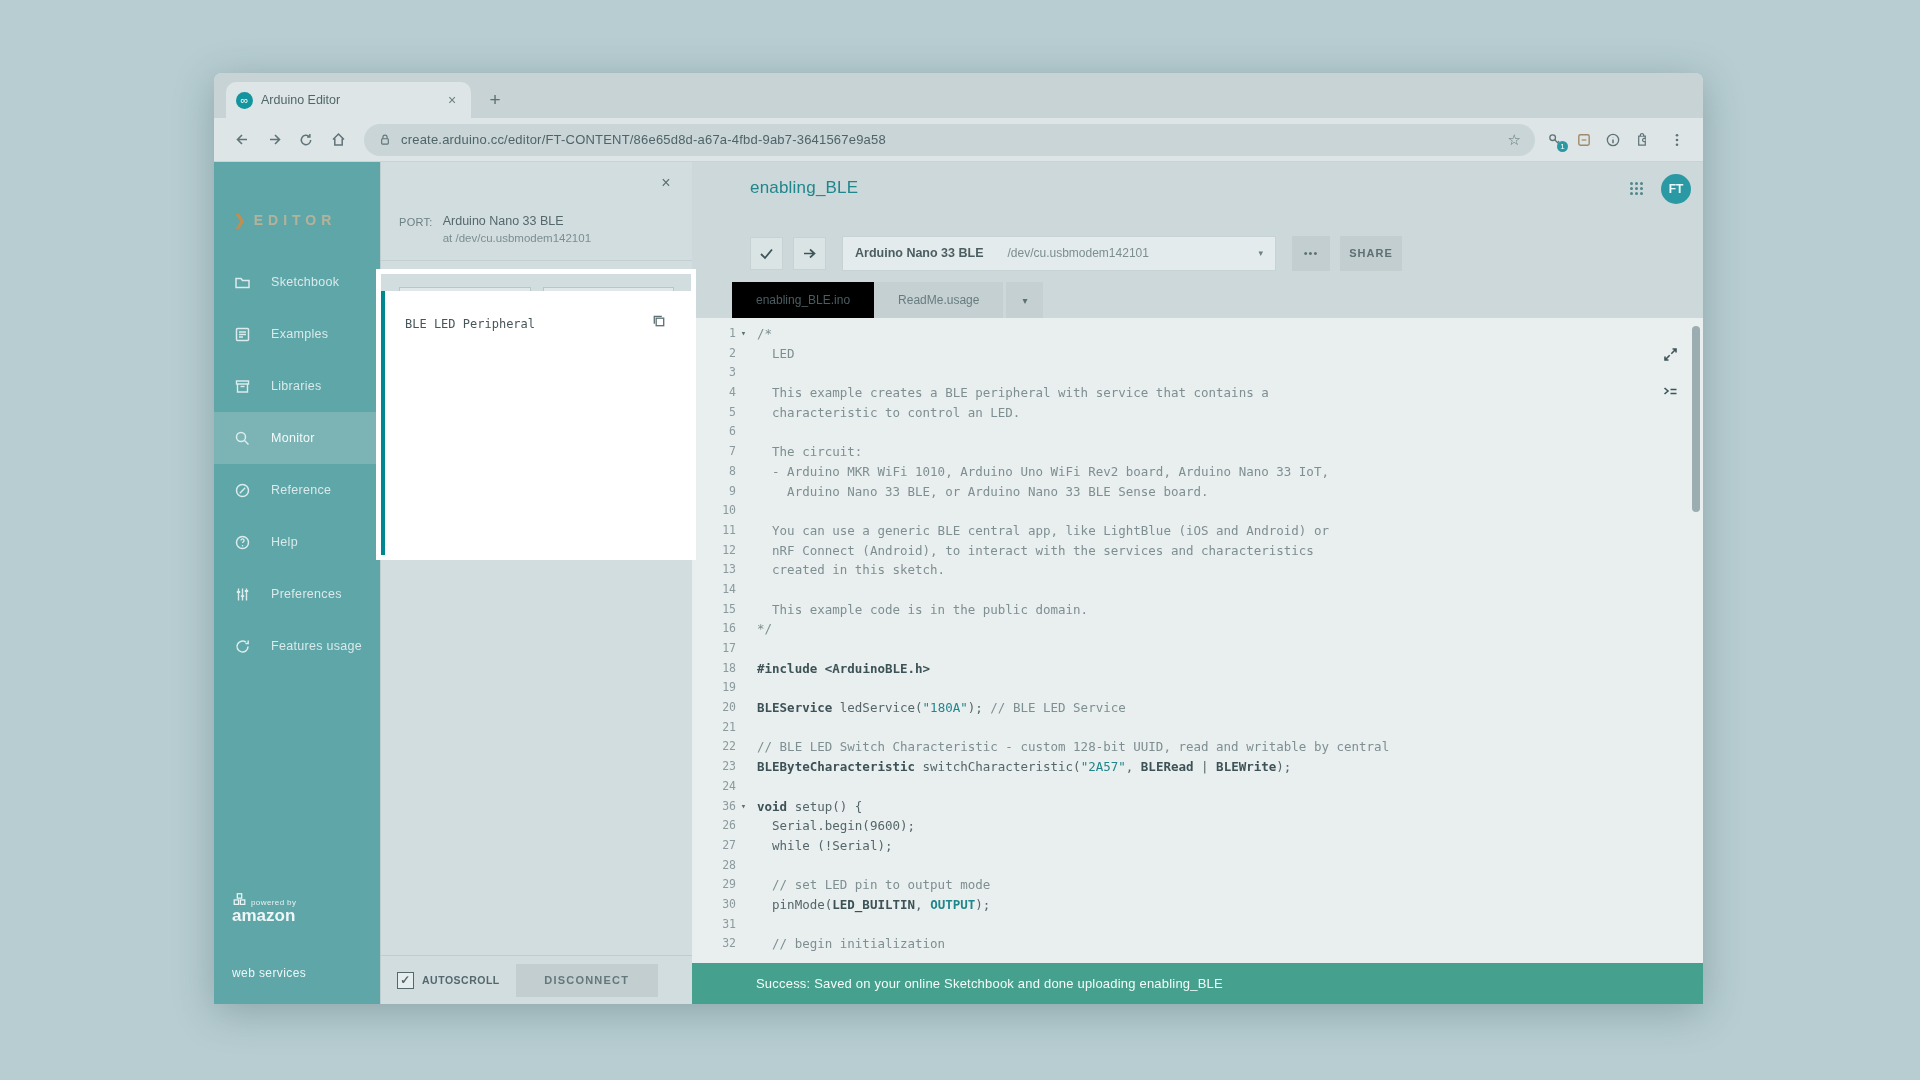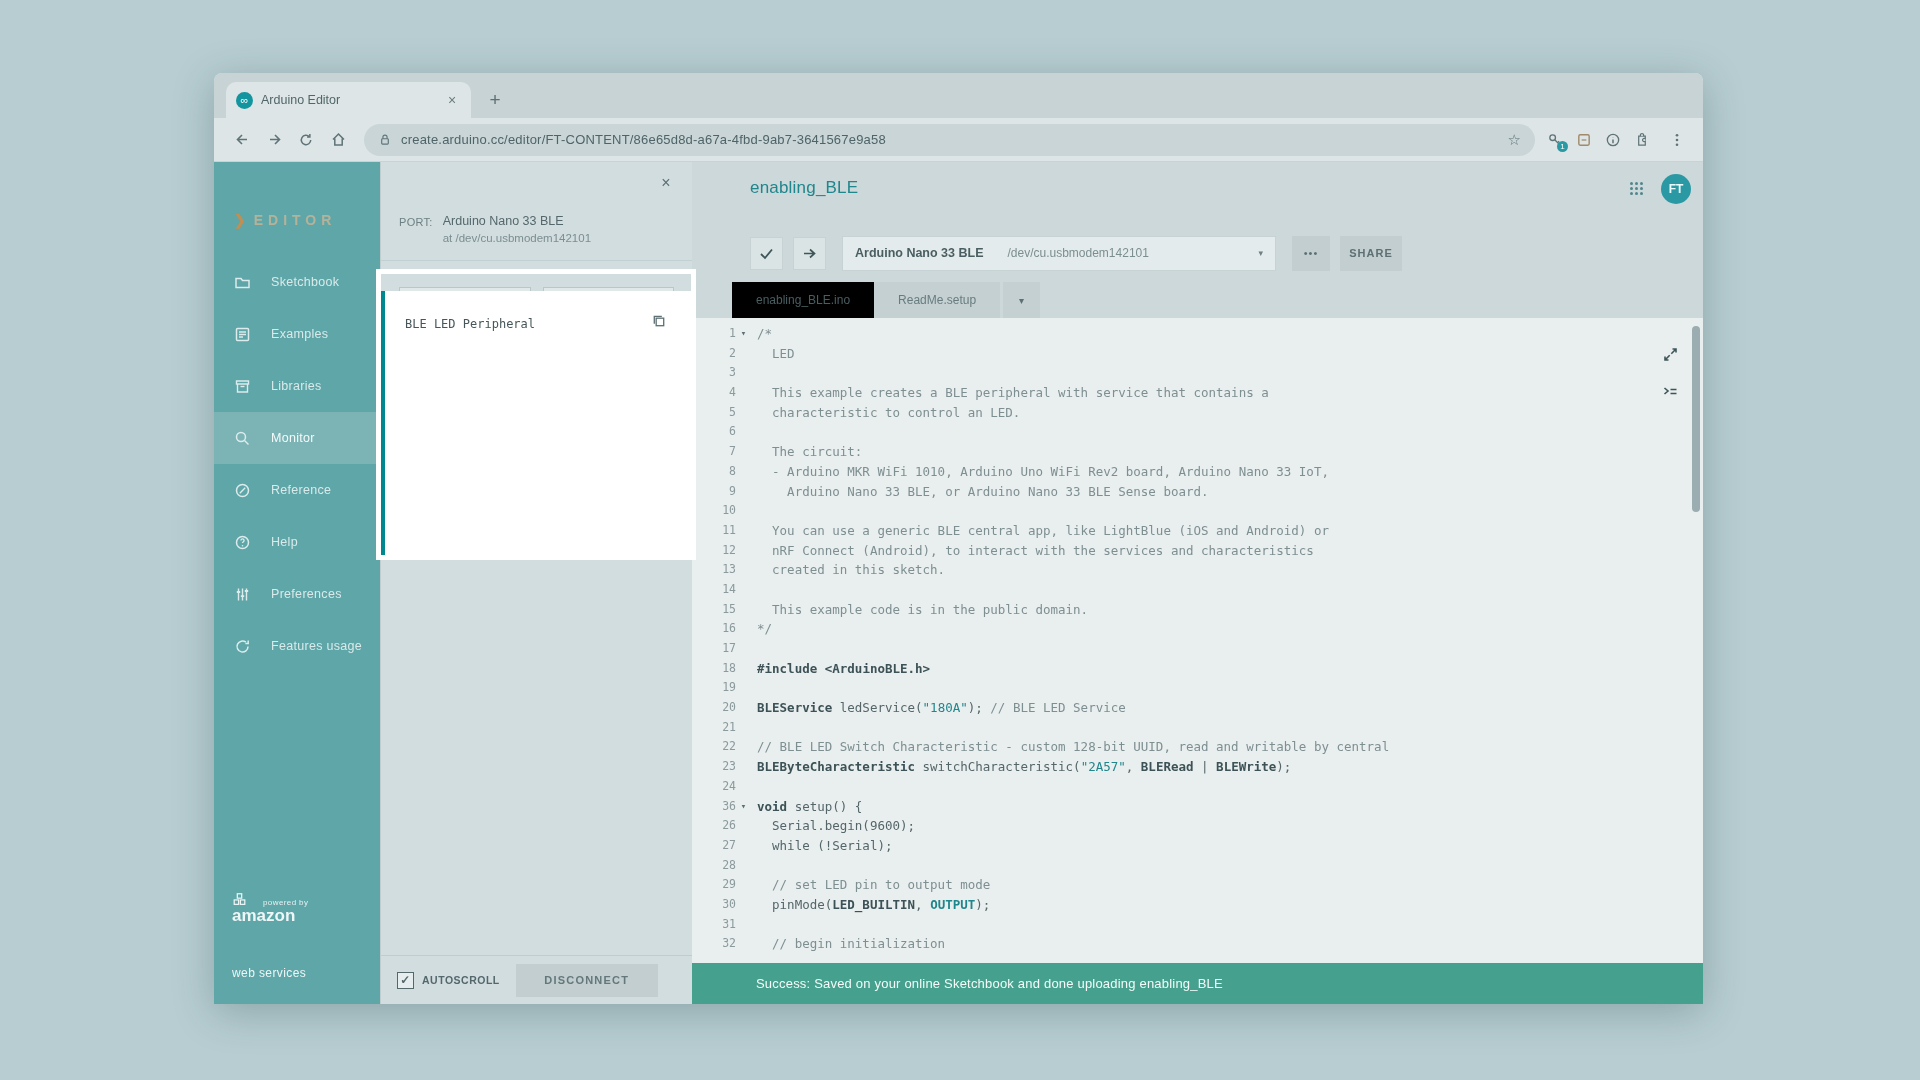--- a/index.html
+++ b/index.html
@@ -37,21 +37,21 @@
   
   .sidebar { width:166px; background:#5fa6a9; display:flex; flex-direction:column; position:relative; flex:none; }
   .logo { margin:50px 0 28px 20px; display:flex; align-items:center; gap:8px; }
   .logo-chev { color:#bf8f54; font-size:14px; font-weight:bold; }
   .logo-word { color:#b5b29a; font-size:14px; font-weight:bold; letter-spacing:5px; }
   .side-item { height:52px; display:flex; align-items:center; gap:20px; padding-left:20px;
                font-size:12.5px; letter-spacing:.3px; color:#d9eaea; cursor:pointer; }
   .side-item.selected { background:#7cb4b6; color:#f4fafa; }
   .side-icon { width:17px; height:17px; color:#dcecec; flex:none; }
   .aws { position:absolute; bottom:24px; left:18px; color:#eef6f6; }
-  .aws-top { display:flex; align-items:flex-end; gap:16px; }
+  .aws-top { display:flex; align-items:flex-end; gap:4px; }
   .aws-powered { font-size:8px; letter-spacing:.4px; opacity:.95; }
   .aws-brand { font-size:17px; font-weight:bold; line-height:1.05; }
   .aws-sub { font-size:12px; letter-spacing:.4px;margin-top:41px; }
 
   
   .monitor { width:312px; background:#d2dde0; border-left:1px solid #bfcdcf; position:relative;
              display:flex; flex-direction:column; flex:none; }
   .mon-close { position:absolute; top:12px; right:16px; font-size:16px; color:#5d7073; width:20px; text-align:center; }
   .port { padding:52px 18px 16px 18px; border-bottom:1px solid #c3d0d2; display:flex; gap:10px; }
   .port-label { font-size:11px; color:#6d8083; padding-top:2px; letter-spacing:.3px; }
@@ -459,21 +459,21 @@
         <div class="board-sel">
           <span class="board-name">Arduino Nano 33 BLE</span>
           <span class="board-port">/dev/cu.usbmodem142101</span>
           <span class="dd-caret">▾</span>
         </div>
         <div class="dots-btn">•••</div>
         <div class="share-btn">SHARE</div>
       </div>
       <div class="ed-tabs">
         <div class="ed-tab active">enabling_BLE.ino</div>
-        <div class="ed-tab">ReadMe.setup</div>
+        <div class="ed-tab">ReadMe.usage</div>
         <div class="tab-caret">▾</div>
       </div>
       <div class="code-wrap">
         <div class="gutter">
             <div class="gut-line">
               <span class="num">1</span>
               <span class="fold">▾</span>
             </div>
             <div class="gut-line">
               <span class="num">2</span>

